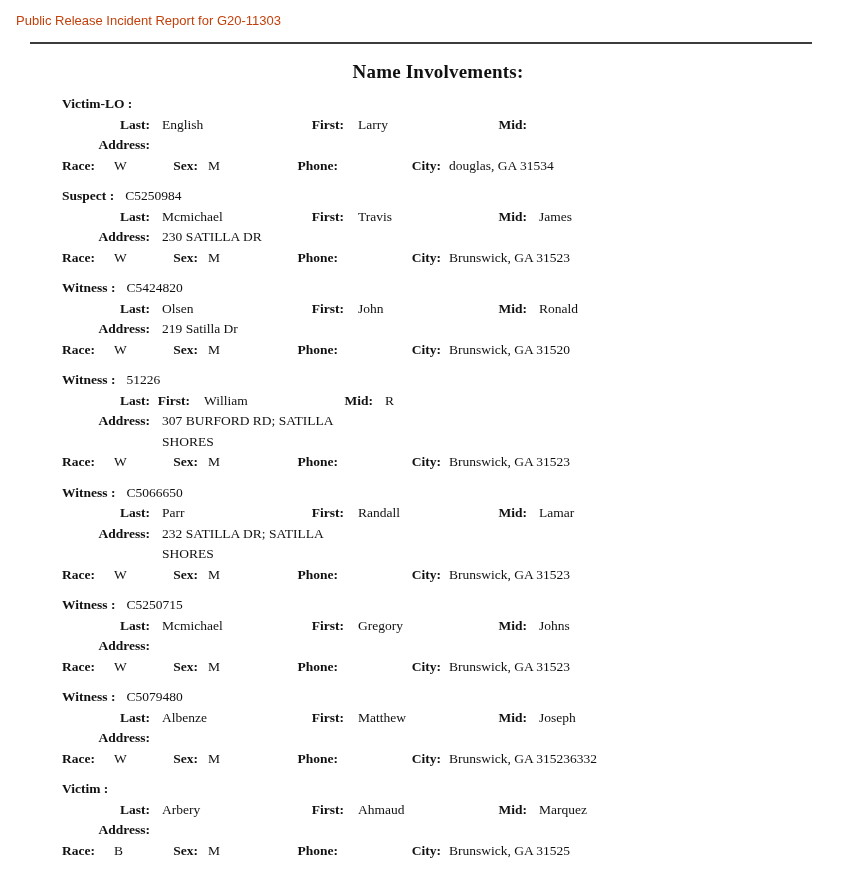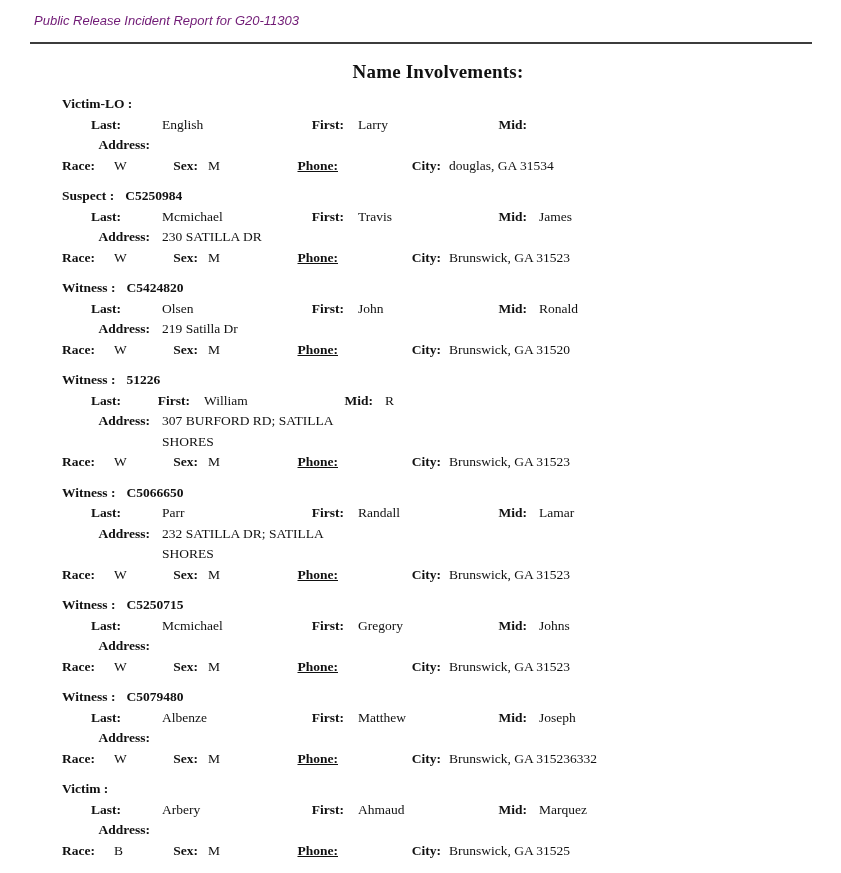--- a/index.html
+++ b/index.html
@@ -9,67 +9,66 @@
     overflow: hidden;
     font-family: "Liberation Serif", serif;
     color: #111111;
   }
   .page {
     width: 841px; height: 873px;
     padding-top: 13px;
     position: relative;
   }
   .doc-header {
-    margin-left: 34px;
+    margin-left: 16px;
     margin-right: 30px;
     font-family: "Liberation Sans", sans-serif;
-    font-style: italic;
     font-size: 13px;
-    color: #701a75;
+    color: #c2410c;
   }
   .rule {
     margin: 14px 29px 0 30px;
     border: none;
     border-top: 2.5px solid #3c3c3c;
   }
   .section-title {
     margin: 17px 0 11px 35px;
     font-size: 19px;
     font-weight: bold;
     letter-spacing: 0.2px;
     text-align: center;
   }
   .people { margin-left: 62px; font-size: 13.5px; line-height: 20.5px; }
   .person { margin-bottom: 10px; }
   .row { display: flex; align-items: flex-start; }
 
   
   .role-label { font-weight: bold; white-space: pre; }
-  .person-id { margin-left: 11px; font-weight: bold; }
+  .person-id { margin-left: 11px; }
 
   
   .lab { font-weight: bold; text-align: right; flex: none; white-space: nowrap; }
   .val { flex: none; white-space: nowrap; }
-  .l-last  { width: 88px; text-align: center; }
+  .l-last  { width: 88px; }
   .v-last  { width: 154px; padding-left: 12px; }
   .l-first { width: 40px; }
   .v-first { width: 141px; padding-left: 14px; }
   .l-mid   { width: 42px; }
   .v-mid   { padding-left: 12px; }
 
   
   .l-addr  { width: 88px; }
   .v-addr  { width: 195px; padding-left: 12px; white-space: normal; }
 
   
   .l-race  { width: 43px; text-align: left; }
   .v-race  { width: 55px; padding-left: 9px; }
   .l-sex   { width: 38px; }
   .v-sex   { width: 85px; padding-left: 10px; }
-  .l-phone { width: 55px; text-decoration: underline; }
+  .l-phone { width: 55px; }
   .v-phone { width: 58px; padding-left: 10px; }
   .l-city  { width: 45px; }
   .v-city  { padding-left: 8px; }
 </style>
 </head>
 <body>
 
 <div class="page">
 
   <div class="doc-header">Public Release Incident Report for G20-11303</div>

